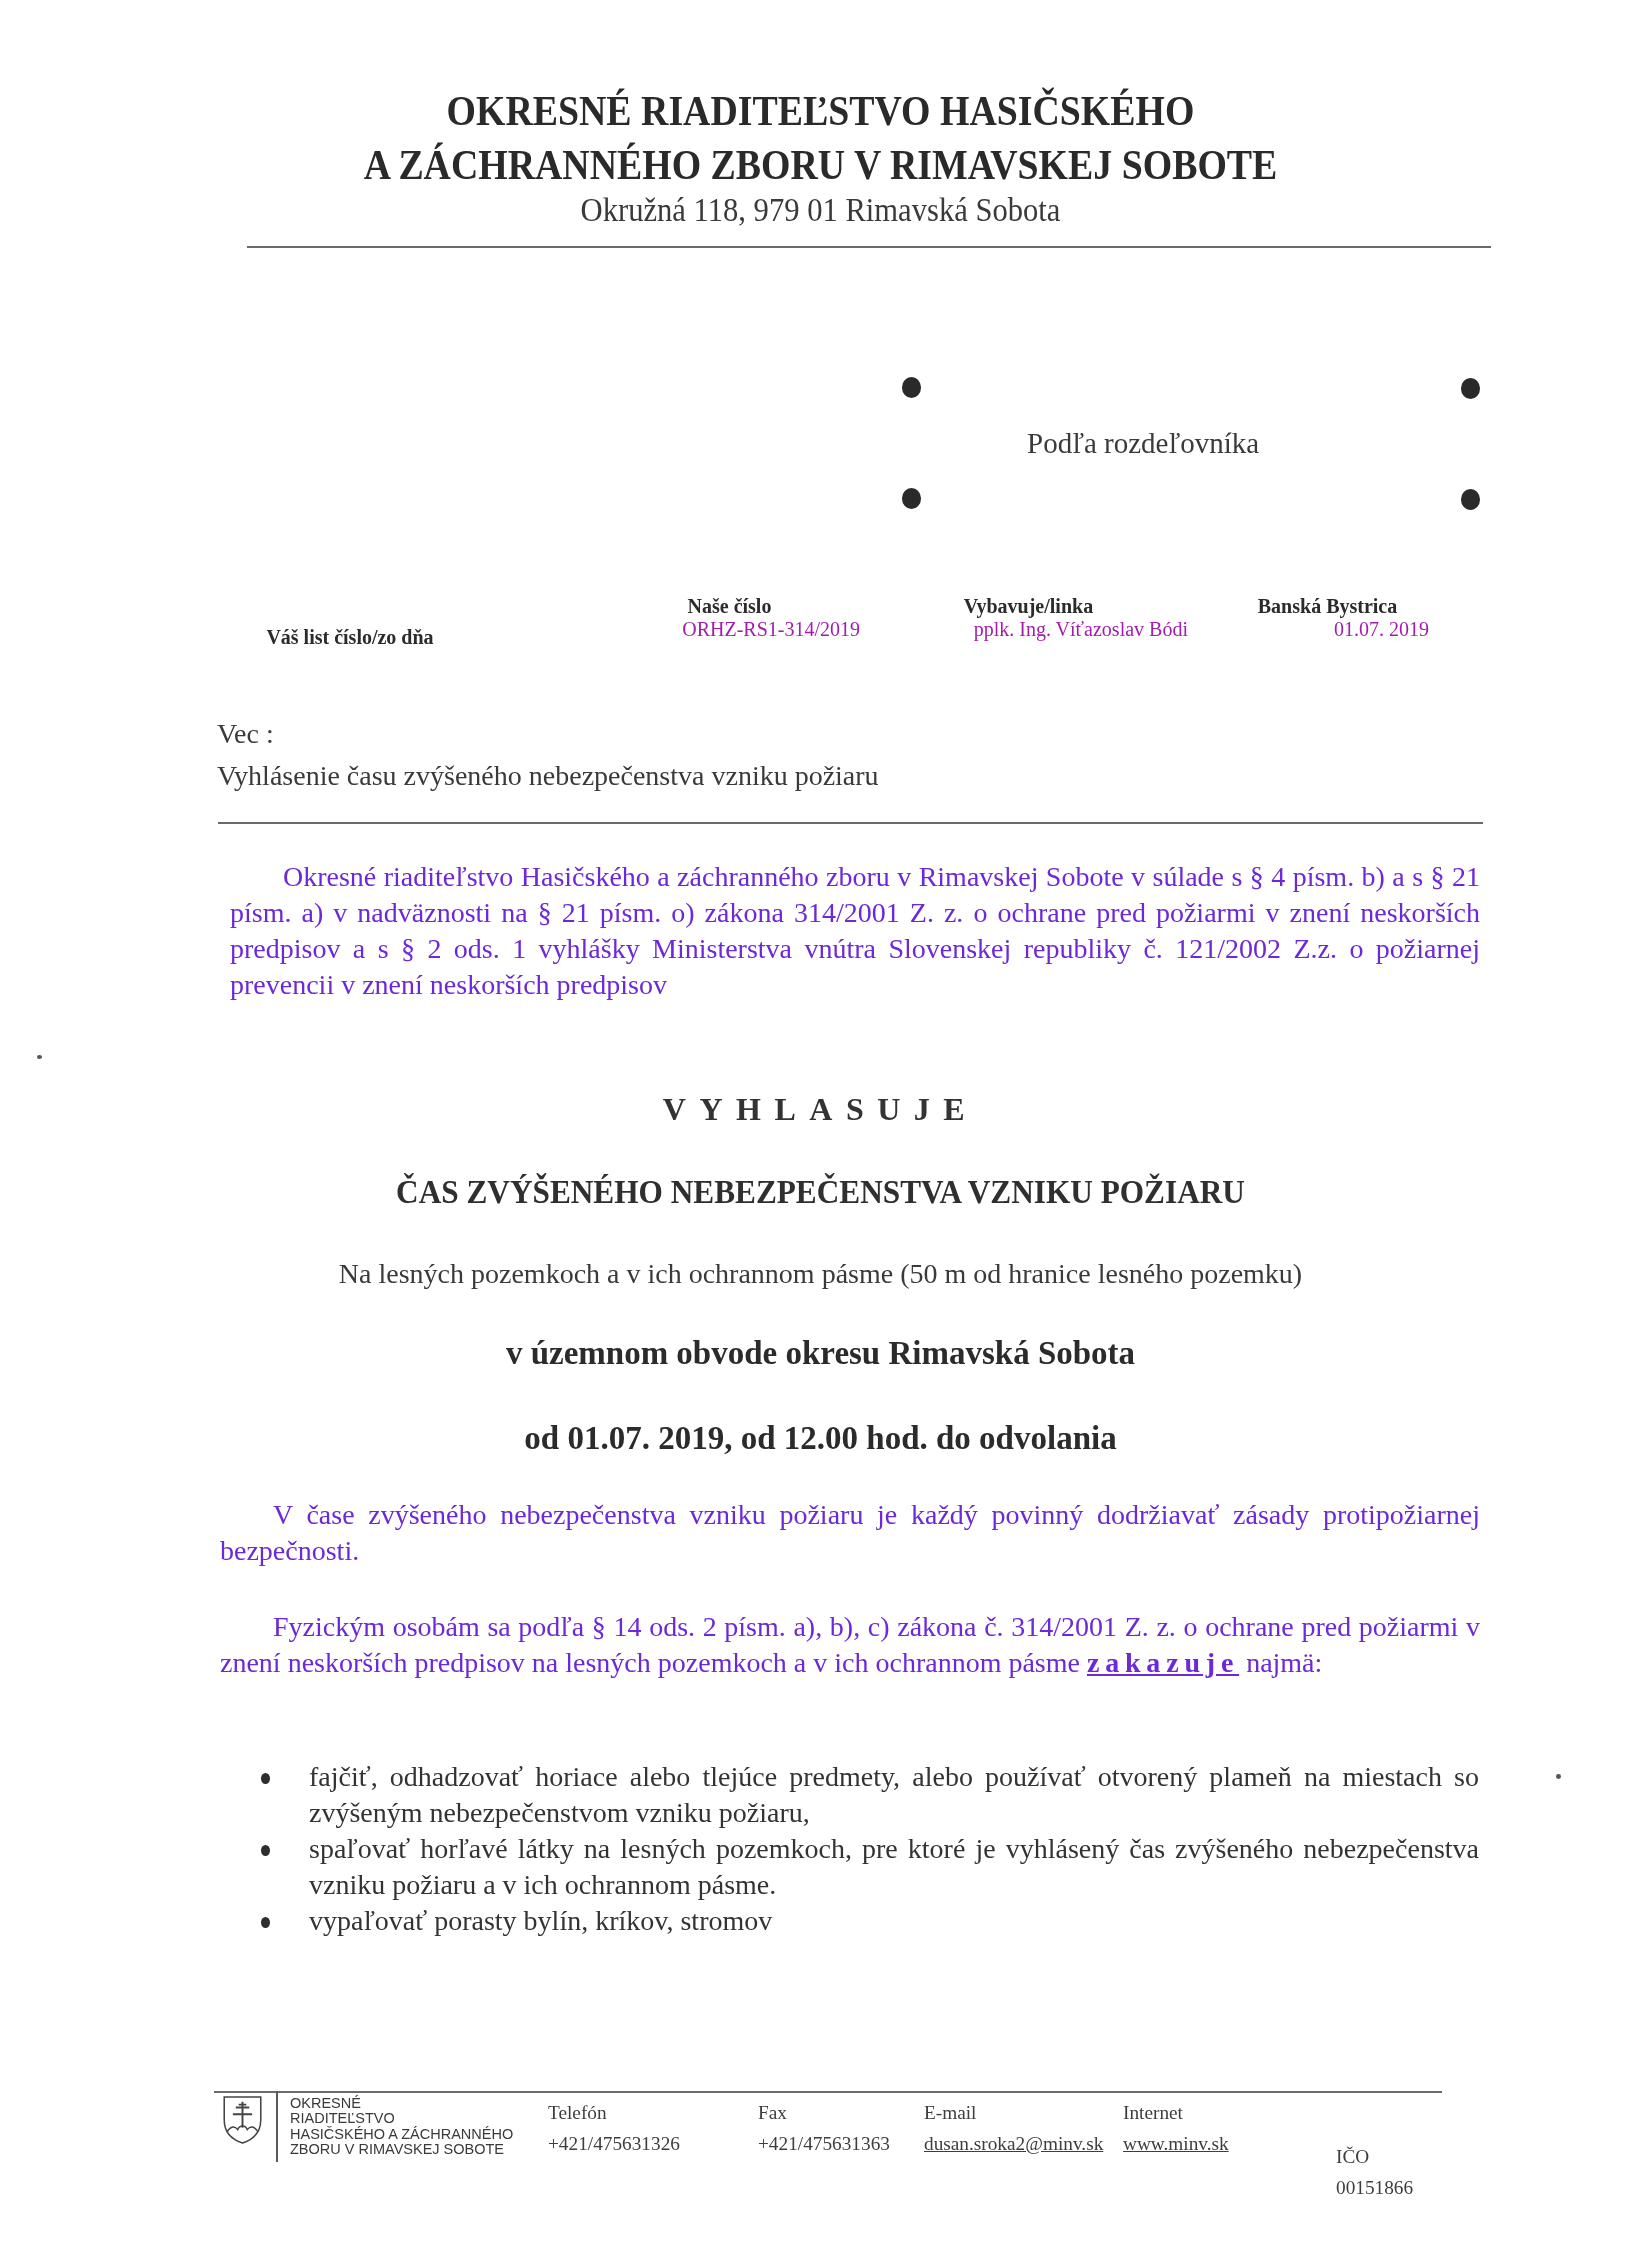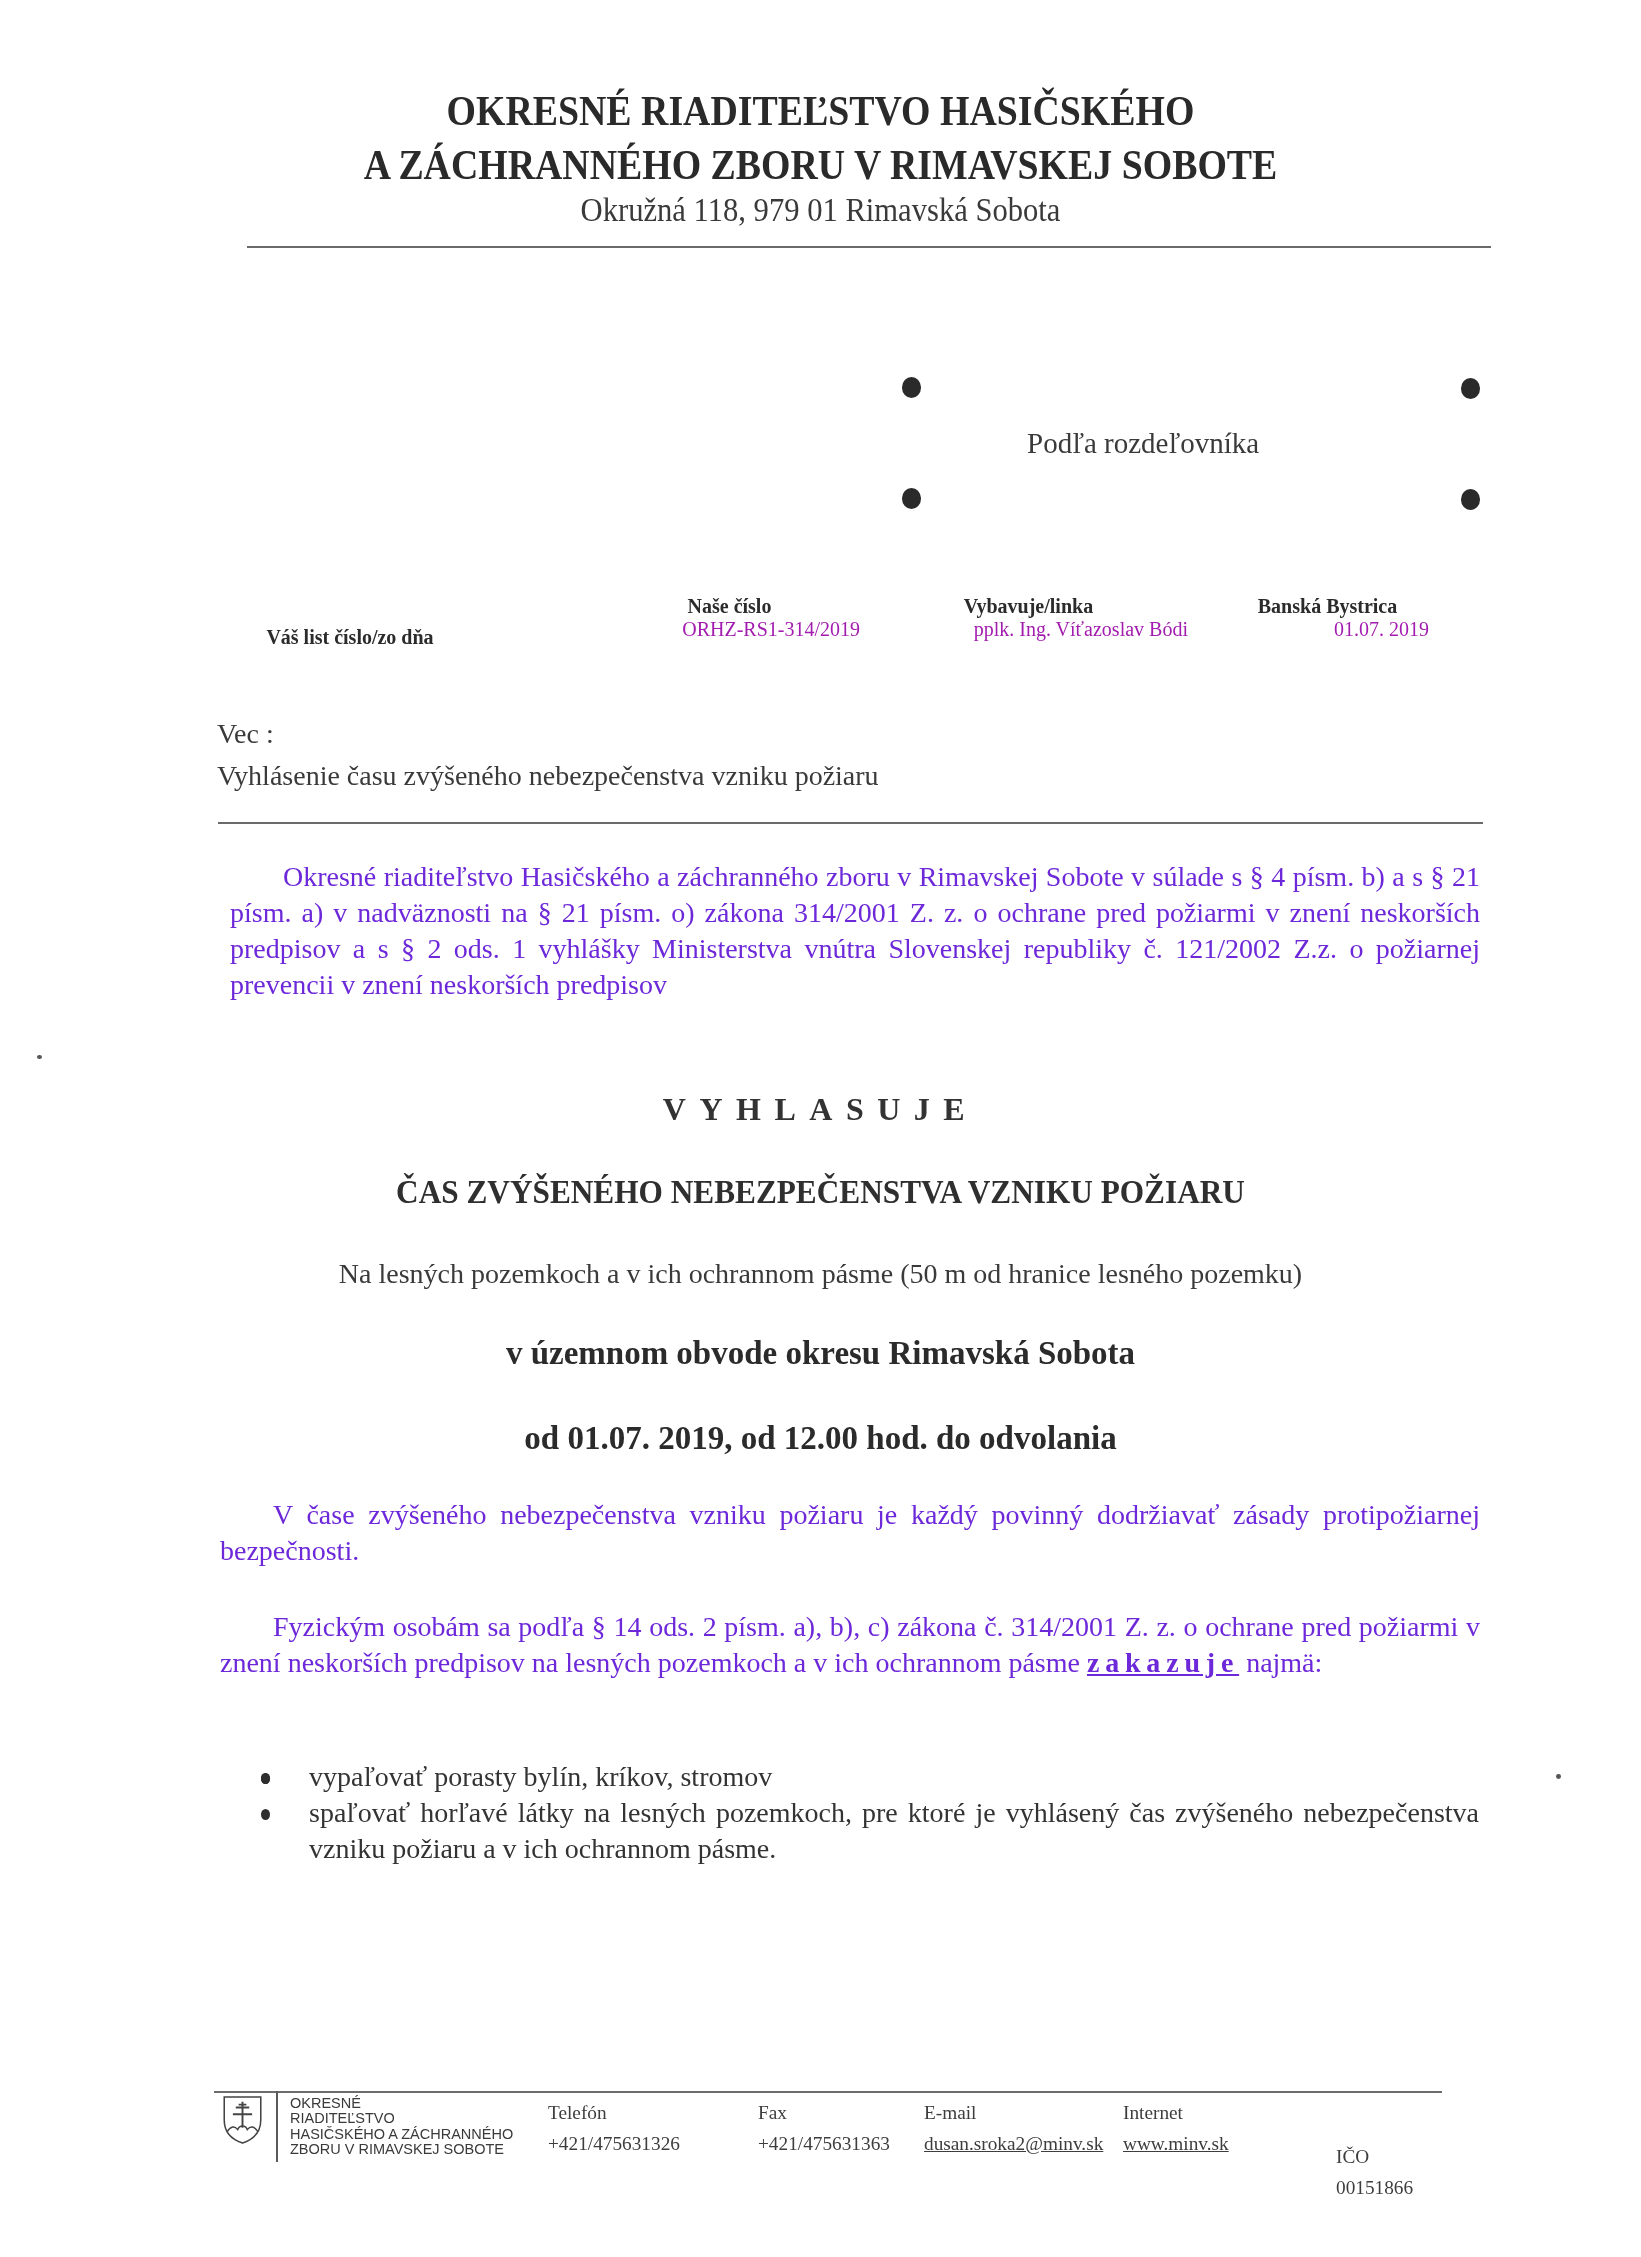--- a/index.html
+++ b/index.html
@@ -97,28 +97,29 @@
 <div class="abs para" style="top:1497px; left:220px; width:1260px;">V čase zvýšeného nebezpečenstva vzniku požiaru je každý povinný dodržiavať zásady protipožiarnej bezpečnosti.</div>
 
 <div class="abs para" style="top:1609px; left:220px; width:1260px;">
   <span>Fyzickým osobám sa podľa § 14 ods. 2 písm. a), b), c) zákona č. 314/2001 Z. z. o ochrane pred požiarmi v znení neskorších predpisov na lesných pozemkoch a v ich ochrannom pásme</span>
   <span class="zakazuje">zakazuje</span><span> najmä:</span>
 </div>
 
 <div class="abs bullets" style="top:1759px;">
   <p class="bullet-item">
     <span class="bullet-dot"></span>
+    <span>fajčiť, odhadzovať horiace alebo tlejúce predmety, alebo používať otvorený plameň na miestach so zvýšeným nebezpečenstvom vzniku požiaru,</span>
+  </p>
+  <p class="bullet-item">
+    <span class="bullet-dot"></span>
+    <span>spaľovať horľavé látky na lesných pozemkoch, pre ktoré je vyhlásený čas zvýšeného nebezpečenstva vzniku požiaru a v ich ochrannom pásme.</span>
   </p>
   <p class="bullet-item">
     <span class="bullet-dot"></span>
     <span>vypaľovať porasty bylín, kríkov, stromov</span>
-  </p>
-  <p class="bullet-item">
-    <span class="bullet-dot"></span>
-    <span>spaľovať horľavé látky na lesných pozemkoch, pre ktoré je vyhlásený čas zvýšeného nebezpečenstva vzniku požiaru a v ich ochrannom pásme.</span>
   </p>
 </div>
 
 <div class="abs speck" style="left:37px; top:1055px; width:4.8px; height:3.9px;"></div>
 <div class="abs speck" style="left:1556px; top:1774px; width:4.8px; height:4.8px;"></div>
 
 <div class="abs footer-line"></div>
 <div class="abs" style="left:222px; top:2095px; width:41px; height:50px;">
   <svg width="41" height="50" viewBox="0 0 42 52">
     <path d="M2 2 H40 V26 C40 40 30 47 21 50 C12 47 2 40 2 26 Z" fill="none" stroke="#444" stroke-width="1.6"></path>

